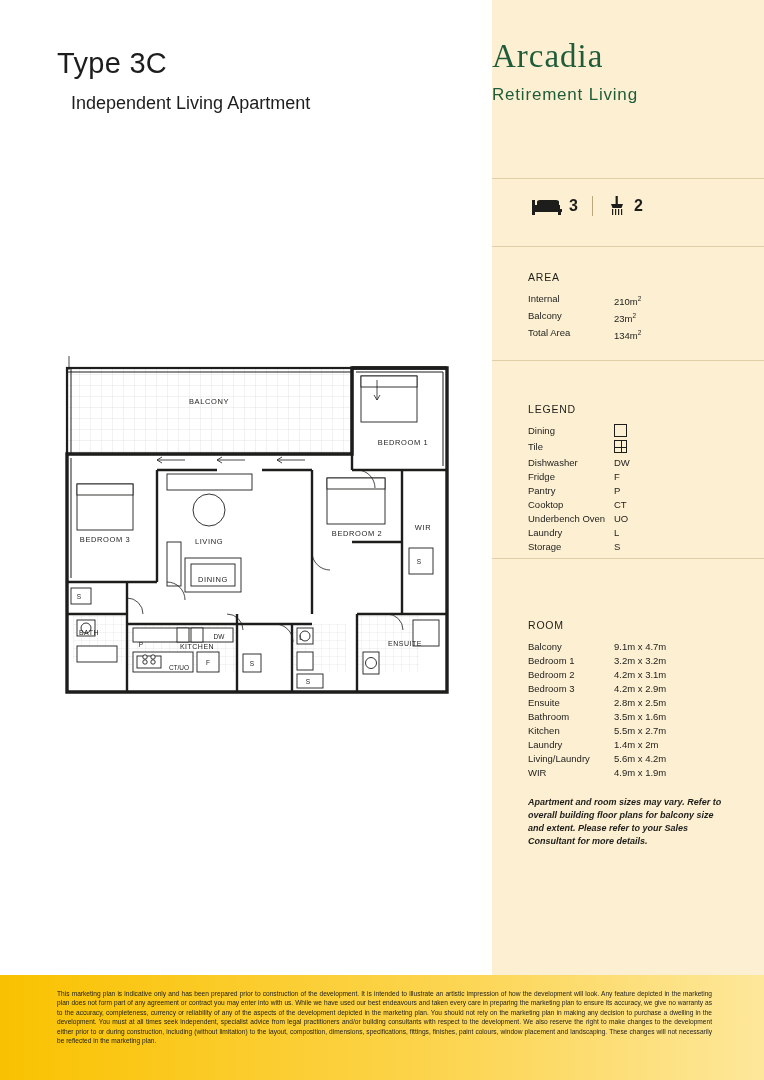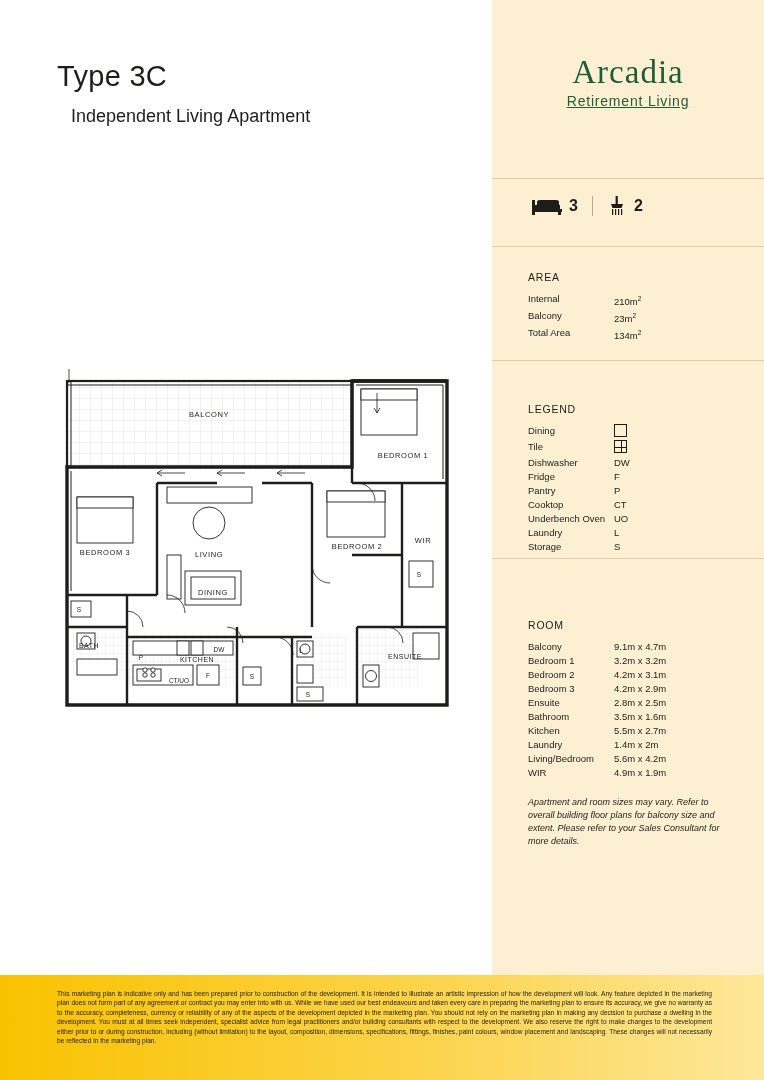--- a/index.html
+++ b/index.html
@@ -18,21 +18,21 @@
   .page {
     position: absolute;
     inset: 0;
     width: 764px;
     height: 1080px;
   }
 
   
   .left-panel {
     position: absolute;
-    left: 0; top: 13px;
+    left: 0; top: 0;
     width: 492px;
     height: 975px;
     background: #ffffff;
   }
   .title-block {
     position: absolute;
     left: 57px;
     top: 48px;
   }
   .plan-type {
@@ -55,37 +55,36 @@
   .sidebar {
     position: absolute;
     left: 492px;
     top: 0;
     width: 272px;
     height: 975px;
     background: #fdf0d2;
   }
   .brand {
     position: absolute;
-    left: 0; top: 56px;
+    left: 0; top: 40px;
     width: 272px;
-    text-align: center;
+    text-align: left;
   }
   .brand-name {
     font-family: "Liberation Serif", serif;
     font-size: 33px;
     letter-spacing: 1px;
     color: #1f5c3a;
     line-height: 1;
   }
   .brand-tag {
-    font-size: 14px;
+    font-size: 17px;
     letter-spacing: 0.8px;
     color: #1f5c3a;
-    margin-top: 4px;
-    text-decoration: underline;
+    margin-top: 12px;
   }
 
   .divider {
     position: absolute;
     left: 492px;
     width: 272px;
     height: 1px;
     background: #e0cfa6;
   }
 
@@ -485,27 +484,27 @@
     </div>
     <div class="sb-row">
       <span class="k">Kitchen</span>
       <span class="v">5.5m x 2.7m</span>
     </div>
     <div class="sb-row">
       <span class="k">Laundry</span>
       <span class="v">1.4m x 2m</span>
     </div>
     <div class="sb-row">
-      <span class="k">Living/Bedroom</span>
+      <span class="k">Living/Laundry</span>
       <span class="v">5.6m x 4.2m</span>
     </div>
     <div class="sb-row">
       <span class="k">WIR</span>
       <span class="v">4.9m x 1.9m</span>
     </div>
-    <div class="note" style="margin-top:16px;">Apartment and room sizes may vary. Refer to overall building floor plans for balcony size and extent. Please refer to your Sales Consultant for more details.</div>
+    <div class="note" style="margin-top:16px;font-weight:bold;">Apartment and room sizes may vary. Refer to overall building floor plans for balcony size and extent. Please refer to your Sales Consultant for more details.</div>
   </div>
 
   <div class="footer">
     <div class="footer-text">This marketing plan is indicative only and has been prepared prior to construction of the development. It is intended to illustrate an artistic impression of how the development will look. Any feature depicted in the marketing plan does not form part of any agreement or contract you may enter into with us. While we have used our best endeavours and taken every care in preparing the marketing plan to ensure its accuracy, we give no warranty as to the accuracy, completeness, currency or reliability of any of the aspects of the development depicted in the marketing plan. You should not rely on the marketing plan in making any decision to purchase a dwelling in the development. You must at all times seek independent, specialist advice from legal practitioners and/or building consultants with respect to the development. We also reserve the right to make changes to the development either prior to or during construction, including (without limitation) to the layout, composition, dimensions, specifications, fittings, finishes, paint colours, window placement and landscaping. These changes will not necessarily be reflected in the marketing plan.</div>
   </div>
 
 </div>
 
 </body></html>

